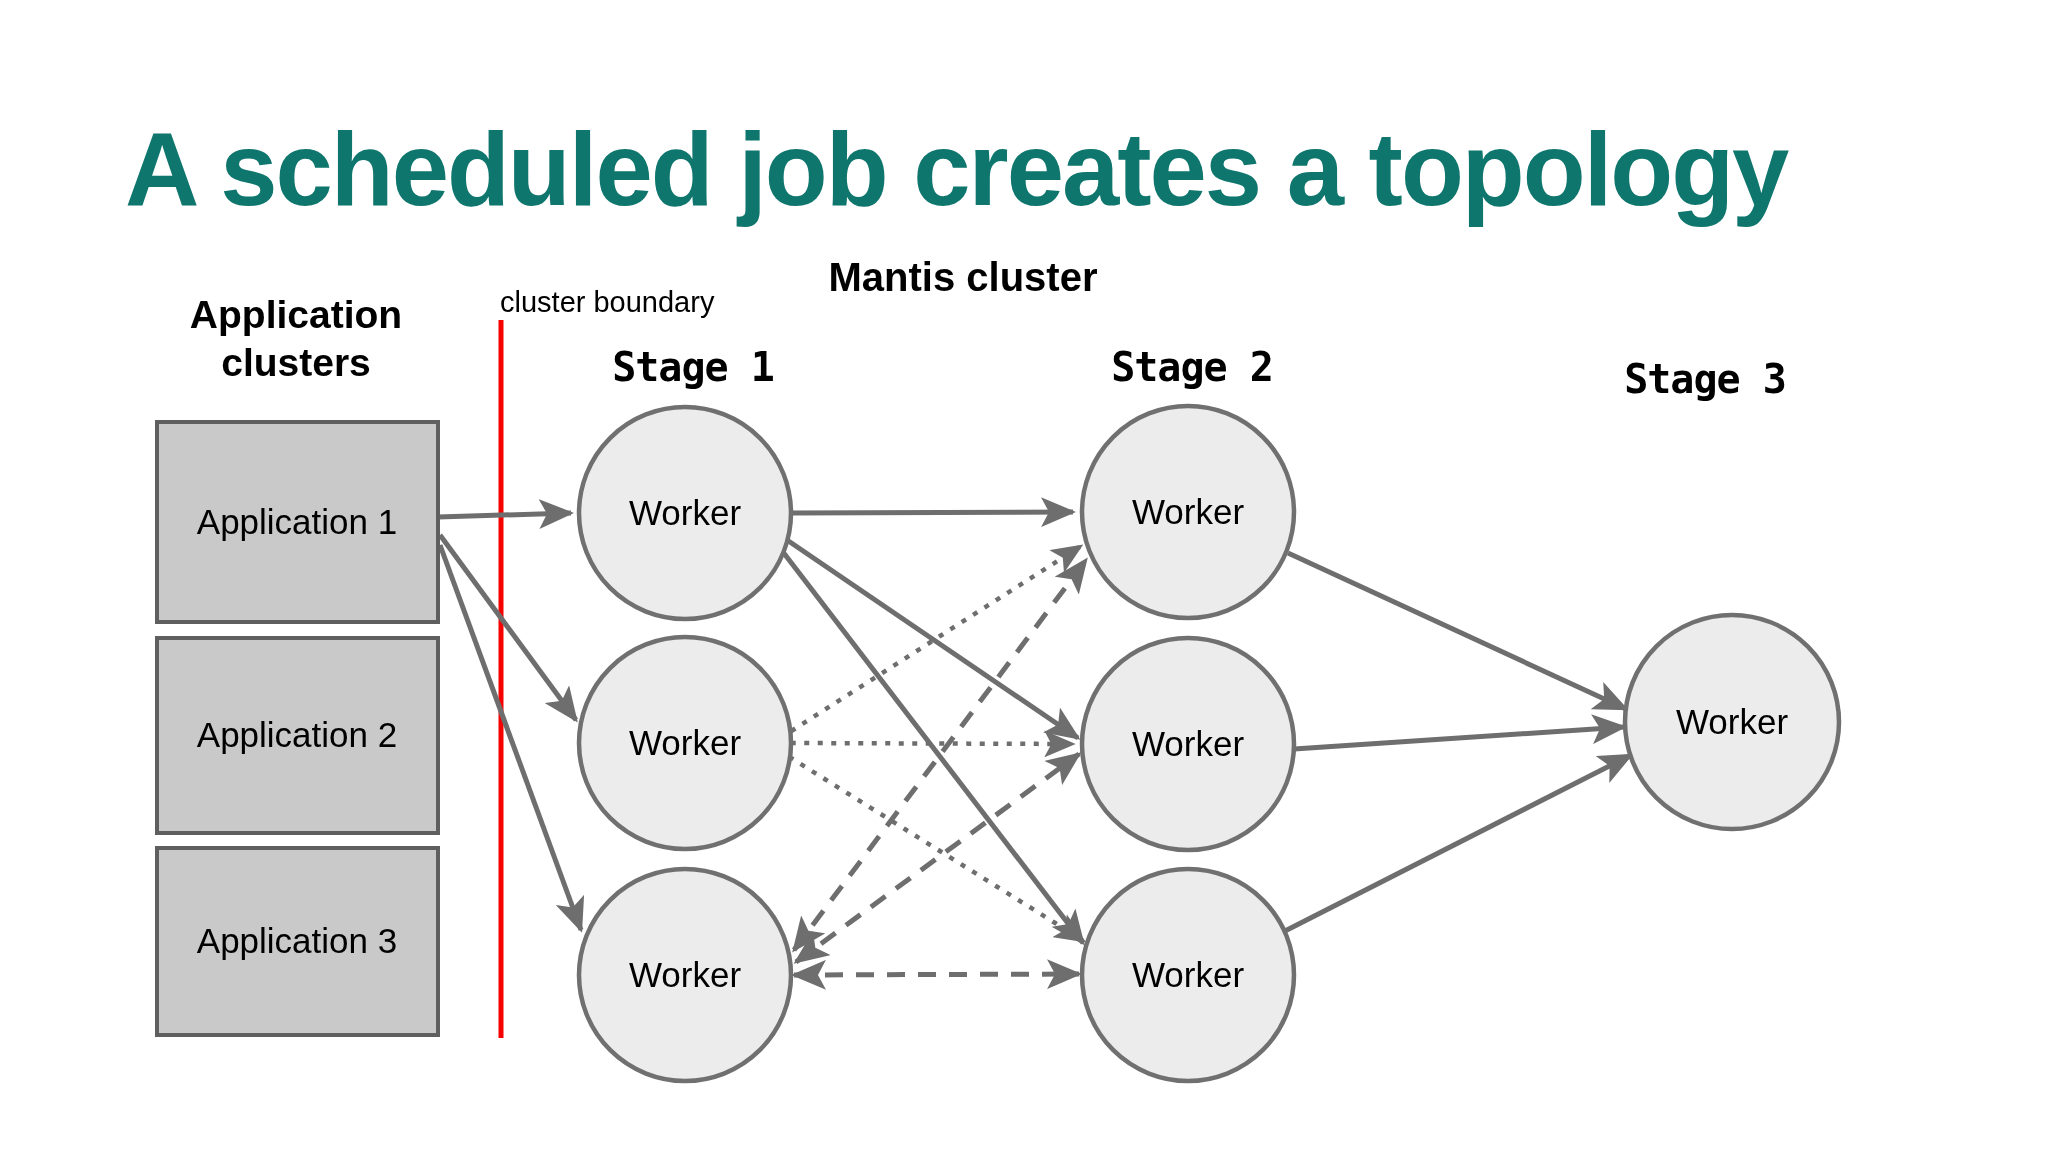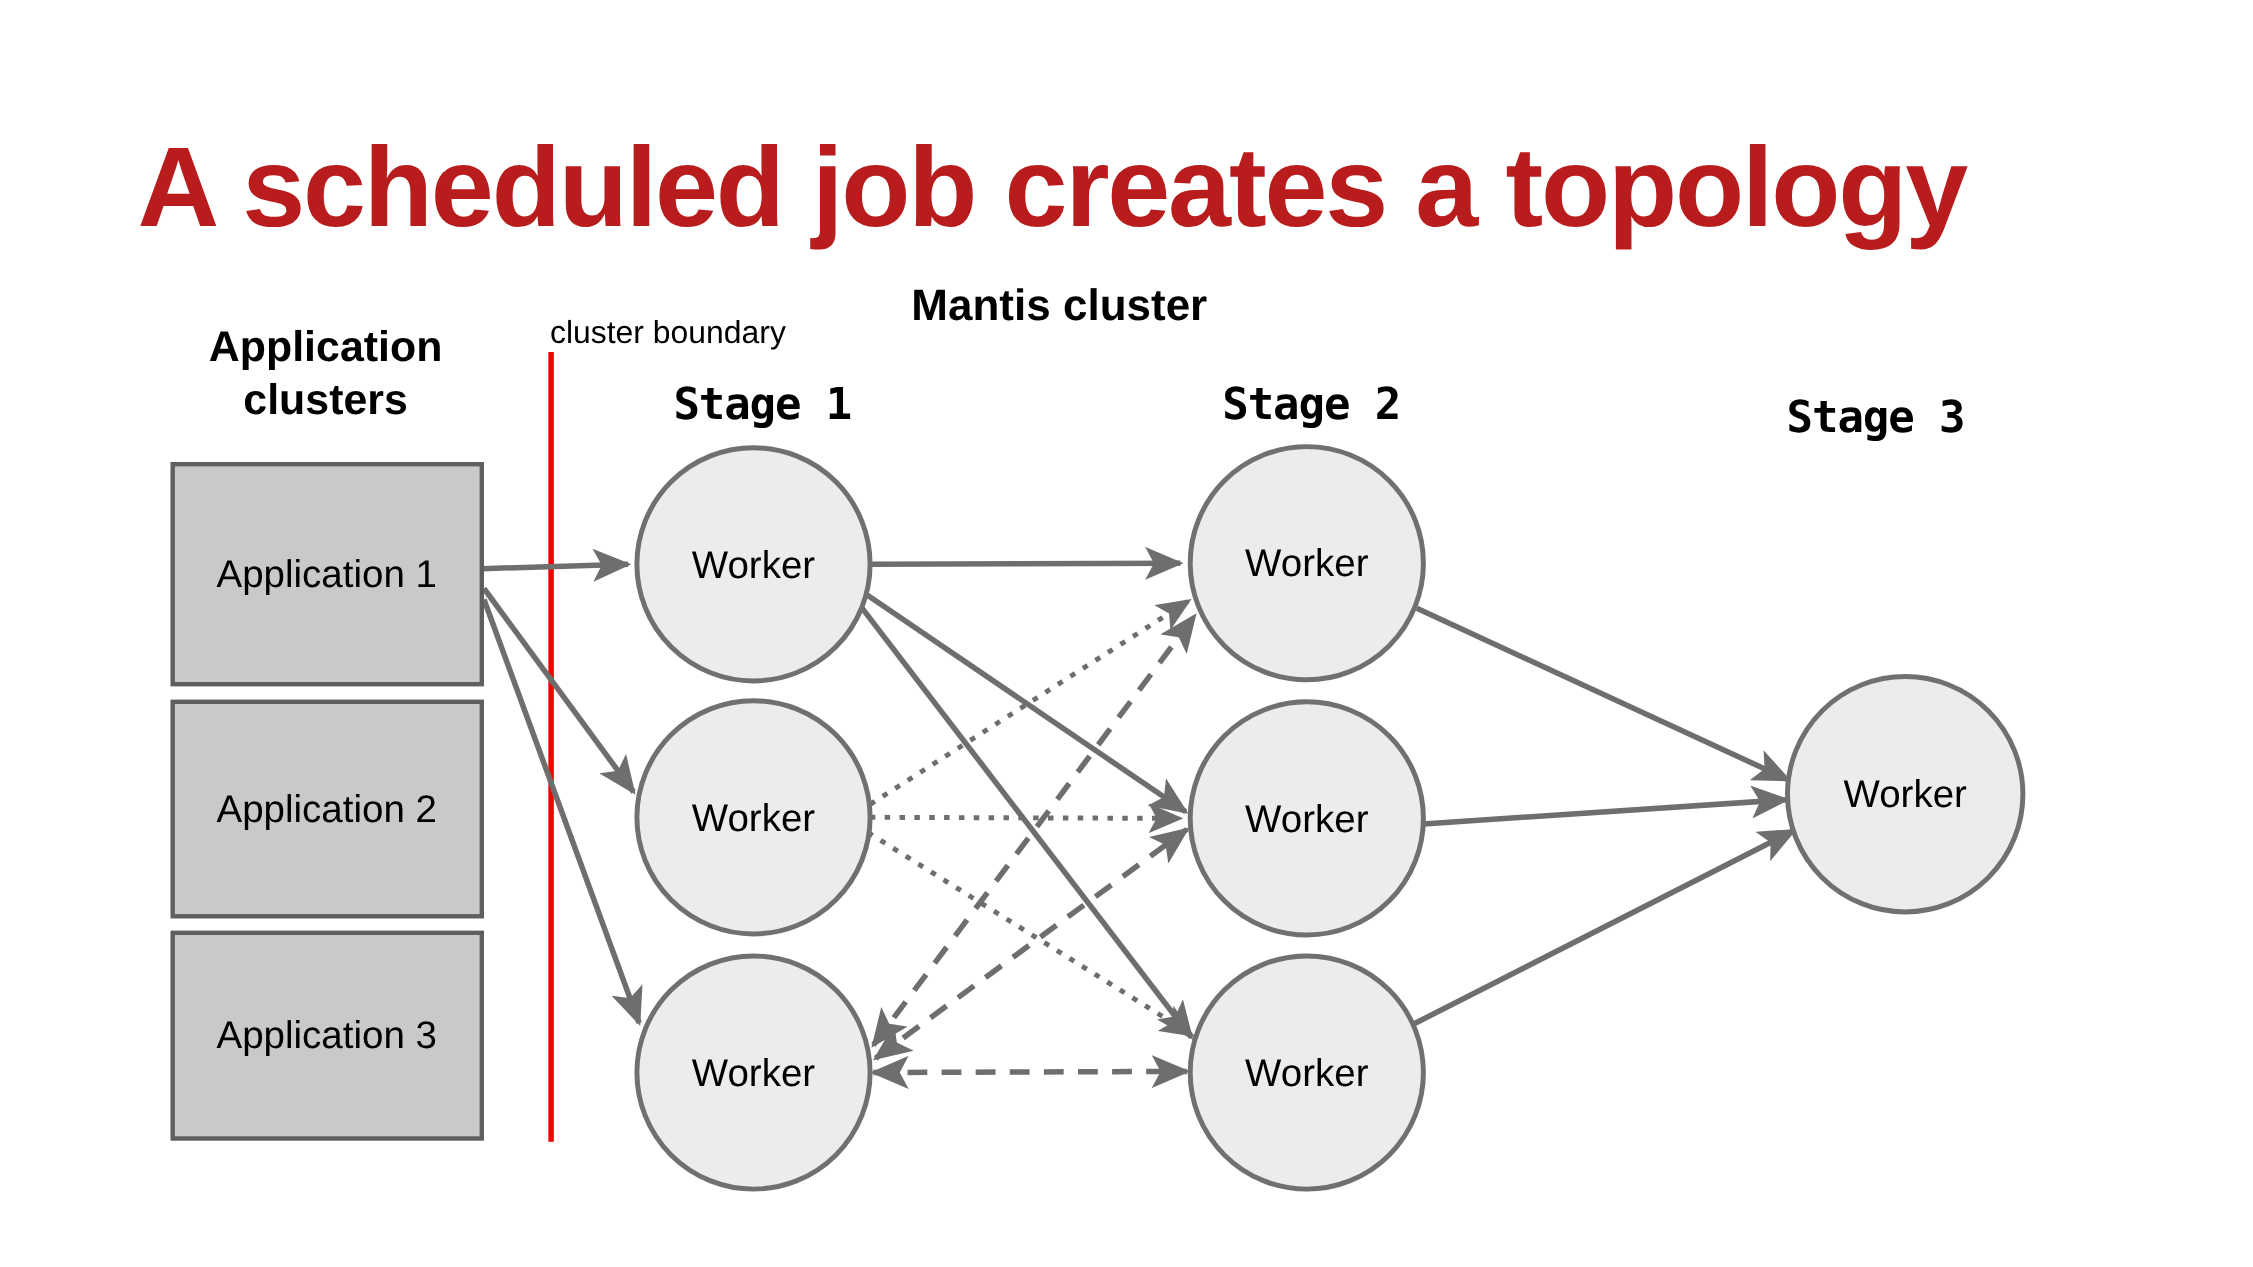--- a/index.html
+++ b/index.html
@@ -3,21 +3,21 @@
 <meta charset="utf-8">
 <style>
   html,body{margin:0;padding:0}
   body{
     width:2048px;height:1152px;position:relative;overflow:hidden;
     background:#ffffff;font-family:"Liberation Sans",sans-serif;
   }
   #title{
     position:absolute;left:125px;top:118px;
     font-size:103px;font-weight:bold;letter-spacing:-2px;
-    line-height:1;color:#b91c1c;white-space:nowrap;text-align:right;
+    line-height:1;color:#0f766e;white-space:nowrap;text-align:right;
   }
   svg{position:absolute;left:0;top:0;display:block}
   .lbl{fill:#000;font-family:"Liberation Sans",sans-serif}
   .lbl-bold{font-weight:bold}
   .stage-lbl{
     fill:#000;font-family:"DejaVu Sans Mono","Liberation Mono",monospace;
     font-weight:bold;font-size:40px;letter-spacing:-1px;
   }
   .app-box{fill:#c9c9c9;stroke:#5f5f5f;stroke-width:4}
   .node{fill:#ececec;stroke:#707070;stroke-width:4.5}

